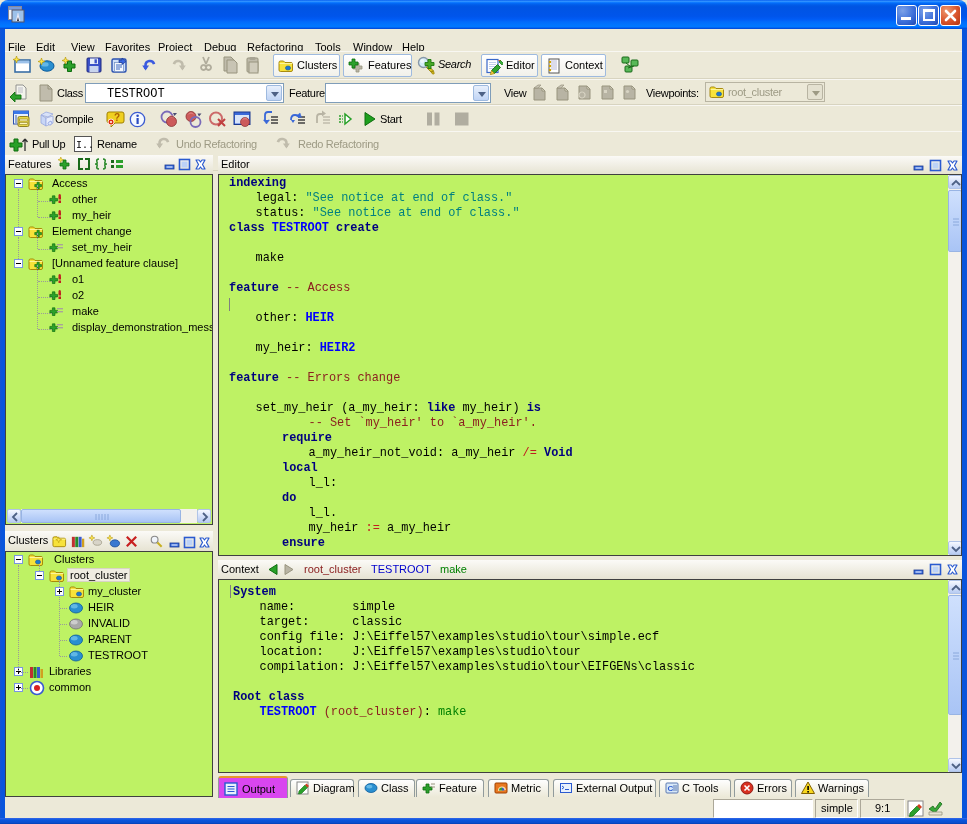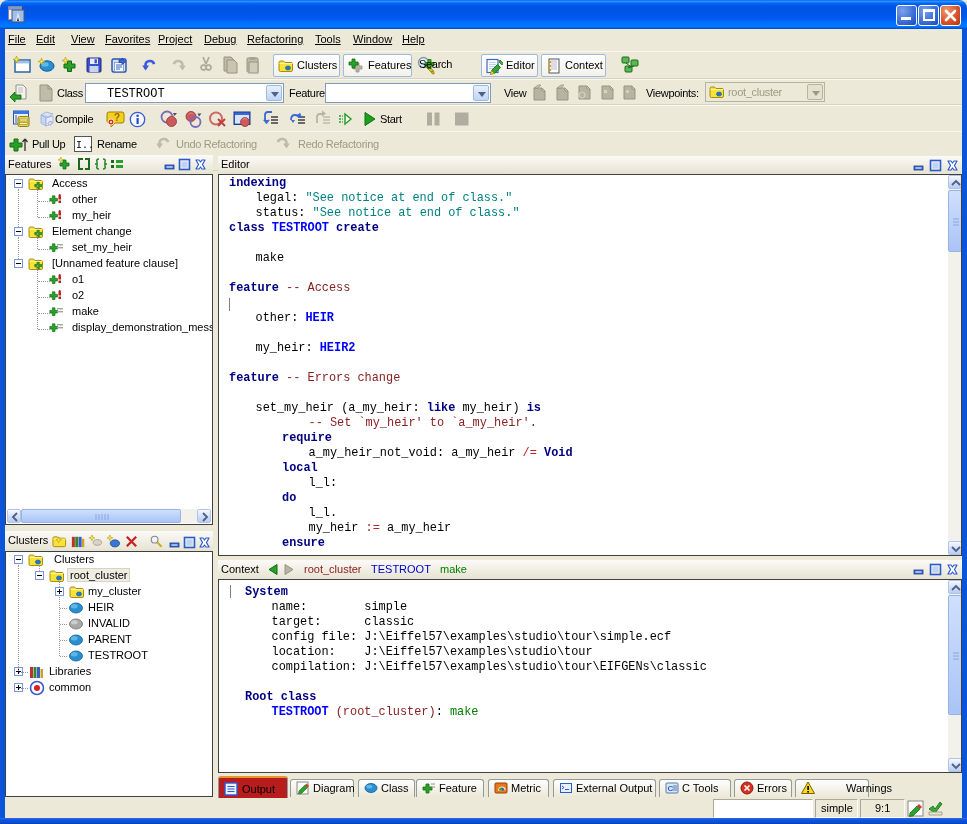--- a/index.html
+++ b/index.html
@@ -21,21 +21,21 @@
 .tbtn.min { left:896px; background:radial-gradient(circle at 30% 25%,#7ba1e8,#3a6cd8 60%,#1f47b0); }
 .tbtn.max { left:918px; background:radial-gradient(circle at 30% 25%,#7ba1e8,#3a6cd8 60%,#1f47b0); }
 .tbtn.close { left:940px; background:radial-gradient(circle at 30% 25%,#ee9970,#d9542c 55%,#b33410); }
 .tbtn span { position:absolute; color:#fff; }
 #winborder-l { left:0; top:29px; width:5px; height:790px; background:linear-gradient(90deg,#1553d3,#0855DD 40%,#0855DD); }
 #winborder-r { left:962px; top:29px; width:5px; height:790px; background:linear-gradient(90deg,#0855DD,#0855DD 60%,#1553d3); }
 #winborder-b { left:0; top:818px; width:967px; height:6px; background:linear-gradient(180deg,#3467e8 0%,#0855DD 35%,#0a4ecf 75%,#0340b4 100%); }
 
 
 #menubar { left:5px; top:29px; width:957px; height:22px; background:#ECE9D8; font-size:11px; color:#000; }
-#menubar span { position:absolute; top:4px;text-decoration:underline; }
+#menubar span { position:absolute; top:12px;text-decoration:underline; }
 .tbrow { left:5px; width:957px; background:#ECE9D8; border-top:1px solid #f8f7f2; border-bottom:1px solid #d8d4c0; }
 #tb1 { top:51px; height:28px; }
 #tb2 { top:79px; height:26px; }
 #tb3 { top:105px; height:34px; }
 #tb4 { top:131px; height:40px; }
 .lbl { position:absolute; font-size:11px; color:#000; letter-spacing:-0.3px; }
 .glbl { position:absolute; font-size:11px; color:#9d9a84; letter-spacing:-0.3px; }
 .icon { position:absolute; }
 
 
@@ -52,21 +52,21 @@
 .combo .arrowbox:after {
   content:""; position:absolute; left:4px; top:6px;
   border-left:4px solid transparent; border-right:4px solid transparent; border-top:5px solid #4d6185;
 }
 .combo.disabled { background:#ECE9D8; border:1px solid #b8b4a2; }
 .combo.disabled .arrowbox { background:#e4e1d0; border-color:#b8b4a2; }
 .combo.disabled .arrowbox:after { border-top-color:#9d9a84; }
 
 
 .panel-title { position:absolute; background:linear-gradient(180deg,#fbfaf7,#e6e3d2); font-size:11px; color:#000; white-space:nowrap; }
-.panel-body { position:absolute; background:#ffffff; border:1px solid #404040; overflow:hidden; }
+.panel-body { position:absolute; background:#bef264; border:1px solid #404040; overflow:hidden; }
 .dot { position:absolute; }
 .dotv { border-left:1px dotted #9a9a9a; width:0; }
 .doth { border-top:1px dotted #9a9a9a; height:0; }
 
 
 #feat-title { left:5px; top:155px; width:208px; height:19px; }
 #feat-body { left:5px; top:174px; width:208px; height:351px; }
 
 #clus-title { left:5px; top:531px; width:208px; height:20px; }
 #clus-body { left:5px; top:551px; width:208px; height:246px; }
@@ -95,21 +95,21 @@
 
 
 .sb-btn { position:absolute; background:linear-gradient(180deg,#f6f9ff,#cfdcf8 60%,#b8ccf2); border:1px solid #b0c4e8; border-radius:2px; }
 .sb-track { position:absolute; background:#f3f1ec; }
 .sb-thumb { position:absolute; background:linear-gradient(180deg,#cfe0fd,#a9c4f5); border:1px solid #98b4e4; border-radius:2px; }
 
 
 #tabsrow { left:218px; top:775px; width:744px; height:23px; background:#ECE9D8; }
 .tab { position:absolute; top:4px; height:18px; border:1px solid #919b9c; border-bottom:none; border-radius:3px 3px 0 0;
   background:linear-gradient(180deg,#fefefe,#ece9d8); font-size:11px; white-space:nowrap; }
-.tab.sel { top:1px; height:22px; background:#b91c1c; border-top:2px solid #e5972d; z-index:2; }
+.tab.sel { top:1px; height:22px; background:#d946ef; border-top:2px solid #e5972d; z-index:2; }
 .tab .ti { position:absolute; left:5px; top:1px; width:14px; height:14px; }
 .tab .tt { position:absolute; top:2px; }
 .tab.sel .ti { top:4px; }
 .tab.sel .tt { top:5px; }
 
 
 #statusbar { left:5px; top:798px; width:957px; height:21px; background:#ECE9D8; font-size:11px; }
 .scell { position:absolute; top:1px; height:19px; border:1px solid; border-color:#aca899 #fff #fff #aca899; }
 </style>
 </head>
@@ -248,21 +248,21 @@
       </svg>
       <span style="position:absolute;left:24px;top:4px;">Features</span>
     </div>
   <svg class="icon" style="left:412px;top:4px" width="20" height="20" viewBox="0 0 20 20">
       <path d="M8 10 l6 6 l2.5 -1 l-6 -6.5 Z" fill="#d8c020" stroke="#907800" stroke-width="0.8"></path>
       <path d="M14 16 l2.5 -1 l0.8 2.2 q-0.3 1.4 -1.8 0.8 Z" fill="#c8b018" stroke="#907800" stroke-width="0.6"></path>
       <circle cx="6.5" cy="6.5" r="5" fill="#d4ecf8" stroke="#8898a8" stroke-width="1.4"></circle>
       <circle cx="5.2" cy="5" r="2" fill="#eef8fd"></circle>
       <path d="M10 3.5 h3 v3 h3 v3 h-3 v3 h-3 v-3 h-3 v-3 h3 Z" fill="#4aa828" stroke="#1e7a10" stroke-width="0.9" transform="translate(1,0)"></path>
     </svg>
-  <span class="lbl" style="left:414px;top:6px;">Search</span>
+  <span class="lbl" style="left:433px;top:6px;font-style:italic;">Search</span>
   <div class="togbtn" style="left:476px;width:57px;">
       <svg class="icon" style="left:4px;top:3px" width="17" height="17" viewBox="0 0 17 17">
         <rect x="1" y="1.5" width="11" height="13" fill="#fff" stroke="#3a68c8" stroke-width="1.2"></rect>
         <path d="M3 4.5 h7 M3 6.5 h7 M3 8.5 h7 M3 10.5 h7" stroke="#b8c8e8" stroke-width="0.9"></path>
         <path d="M12 2 l3 0 l0 3 Z" fill="#e05818"></path>
         <path d="M5.5 12.5 l6 -6 l3 3 l-6 6 Z" fill="#2fa42f" stroke="#147014" stroke-width="0.9"></path>
         <path d="M13 4 l1.5 -1.5 l3 3 l-1.5 1.5 Z" fill="#38b038" stroke="#147014" stroke-width="0.7"></path>
         <path d="M5.5 12.5 l3 3 l-4.2 1.2 Z" fill="#f0d048" stroke="#a08000" stroke-width="0.7"></path>
       </svg>
       <span style="position:absolute;left:24px;top:4px;">Editor</span>
@@ -757,21 +757,21 @@
     </svg>
   <svg class="icon" style="left:711px;top:3px" width="13" height="13" viewBox="0 0 13 13">
       <rect x="1.5" y="1.5" width="10" height="10" fill="none" stroke="#2a5ad0" stroke-width="1.6"></rect>
       <rect x="3.5" y="3.5" width="6" height="6" fill="#bcd2f8"></rect>
     </svg>
   <svg class="icon" style="left:728px;top:3px" width="13" height="13" viewBox="0 0 13 13">
       <path d="M2 2 L5 2 L6.5 4 L8 2 L11 2 L8.5 6.5 L11 11 L8 11 L6.5 9 L5 11 L2 11 L4.5 6.5 Z" fill="#fff" stroke="#2a5ad0" stroke-width="1.2" stroke-linejoin="round"></path>
     </svg>
 </div>
 <div class="abs panel-body" id="ctx-body">
-  <pre class="code" style="position:absolute;left:14px;top:5px;margin-left:12px;"><span class="k">System</span>
+  <pre class="code" style="position:absolute;left:14px;top:5px;"><span class="k">System</span>
 	name:        simple
 	target:      classic
 	config file: J:\Eiffel57\examples\studio\tour\simple.ecf
 	location:    J:\Eiffel57\examples\studio\tour
 	compilation: J:\Eiffel57\examples\studio\tour\EIFGENs\classic
 
 <span class="k">Root class</span>
 	<span class="cl">TESTROOT</span> <span class="cmt">(root_cluster)</span>: <span class="grn">make</span></pre>
   <div style="position:absolute;left:11px;top:5px;width:1px;height:13px;background:#808080;"></div>
   <div style="position:absolute;left:729px;top:0;width:14px;height:192px;background:#f3f1ec;">
@@ -850,21 +850,21 @@
         <path d="M4.5 4.5 l5 5 M9.5 4.5 l-5 5" stroke="#fff" stroke-width="1.6"></path>
       </svg>
       <span class="tt" style="left:22px;">Errors</span>
     </div>
   <div class="tab" style="left:577px;width:74px;">
       <svg class="ti" viewBox="0 0 14 14">
         <path d="M7 1 L13.5 12.5 H0.5 Z" fill="#f8d820" stroke="#806000"></path>
         <rect x="6.3" y="5" width="1.6" height="4" fill="#000"></rect>
         <rect x="6.3" y="10" width="1.6" height="1.6" fill="#000"></rect>
       </svg>
-      <span class="tt" style="left:22px;margin-left:28px;">Warnings</span>
+      <span class="tt" style="left:22px;">Warnings</span>
     </div>
 </div>
 <div class="abs" id="statusbar">
   <div class="scell" style="left:708px;width:100px;background:#fff;"></div>
   <div class="scell" style="left:810px;width:43px;">
       <span style="position:absolute;left:5px;top:2px;">simple</span>
     </div>
   <div class="scell" style="left:855px;width:45px;">
       <span style="position:absolute;left:14px;top:2px;">9:1</span>
     </div>

